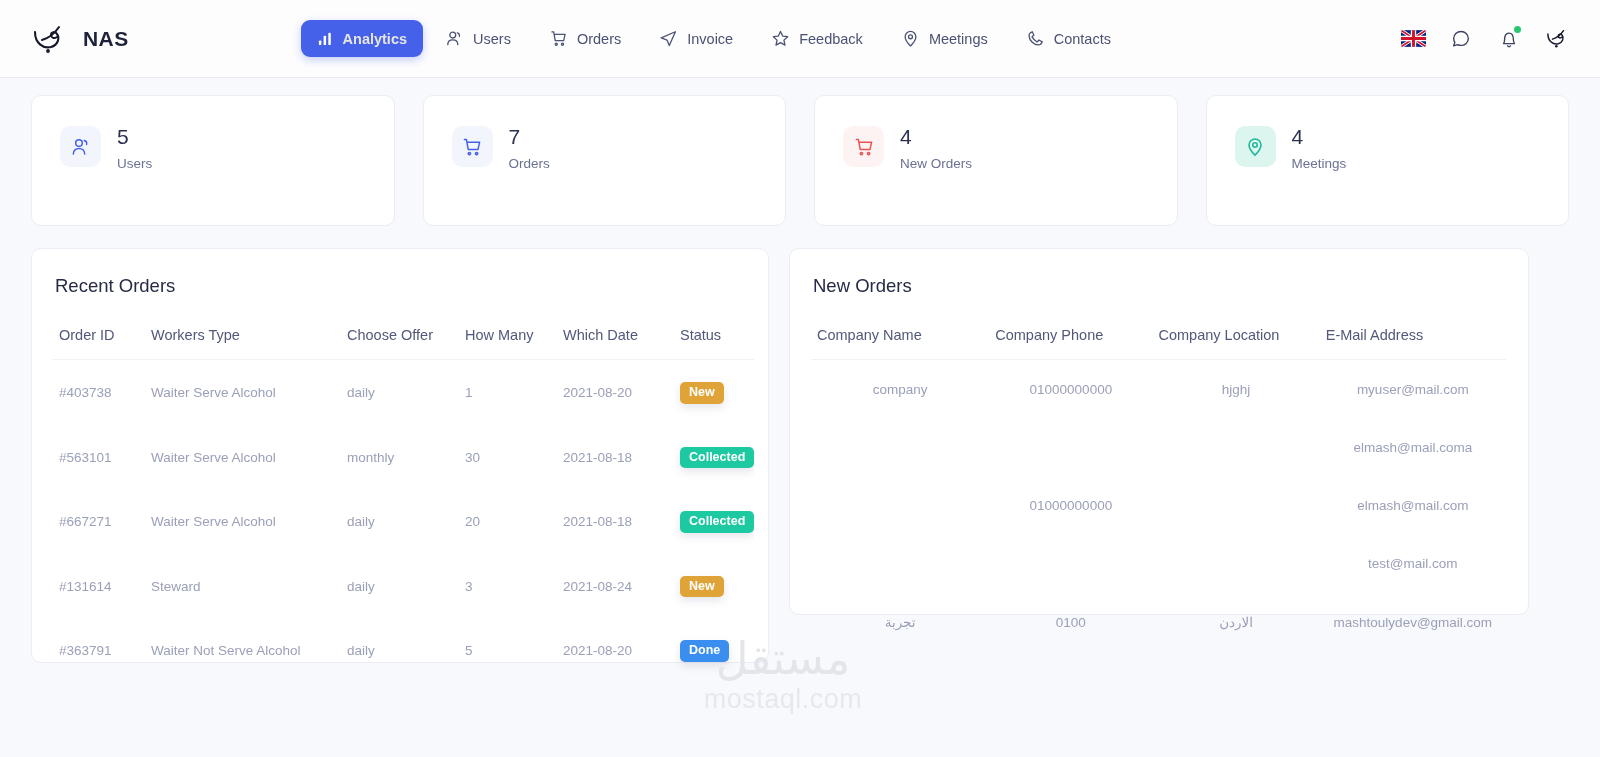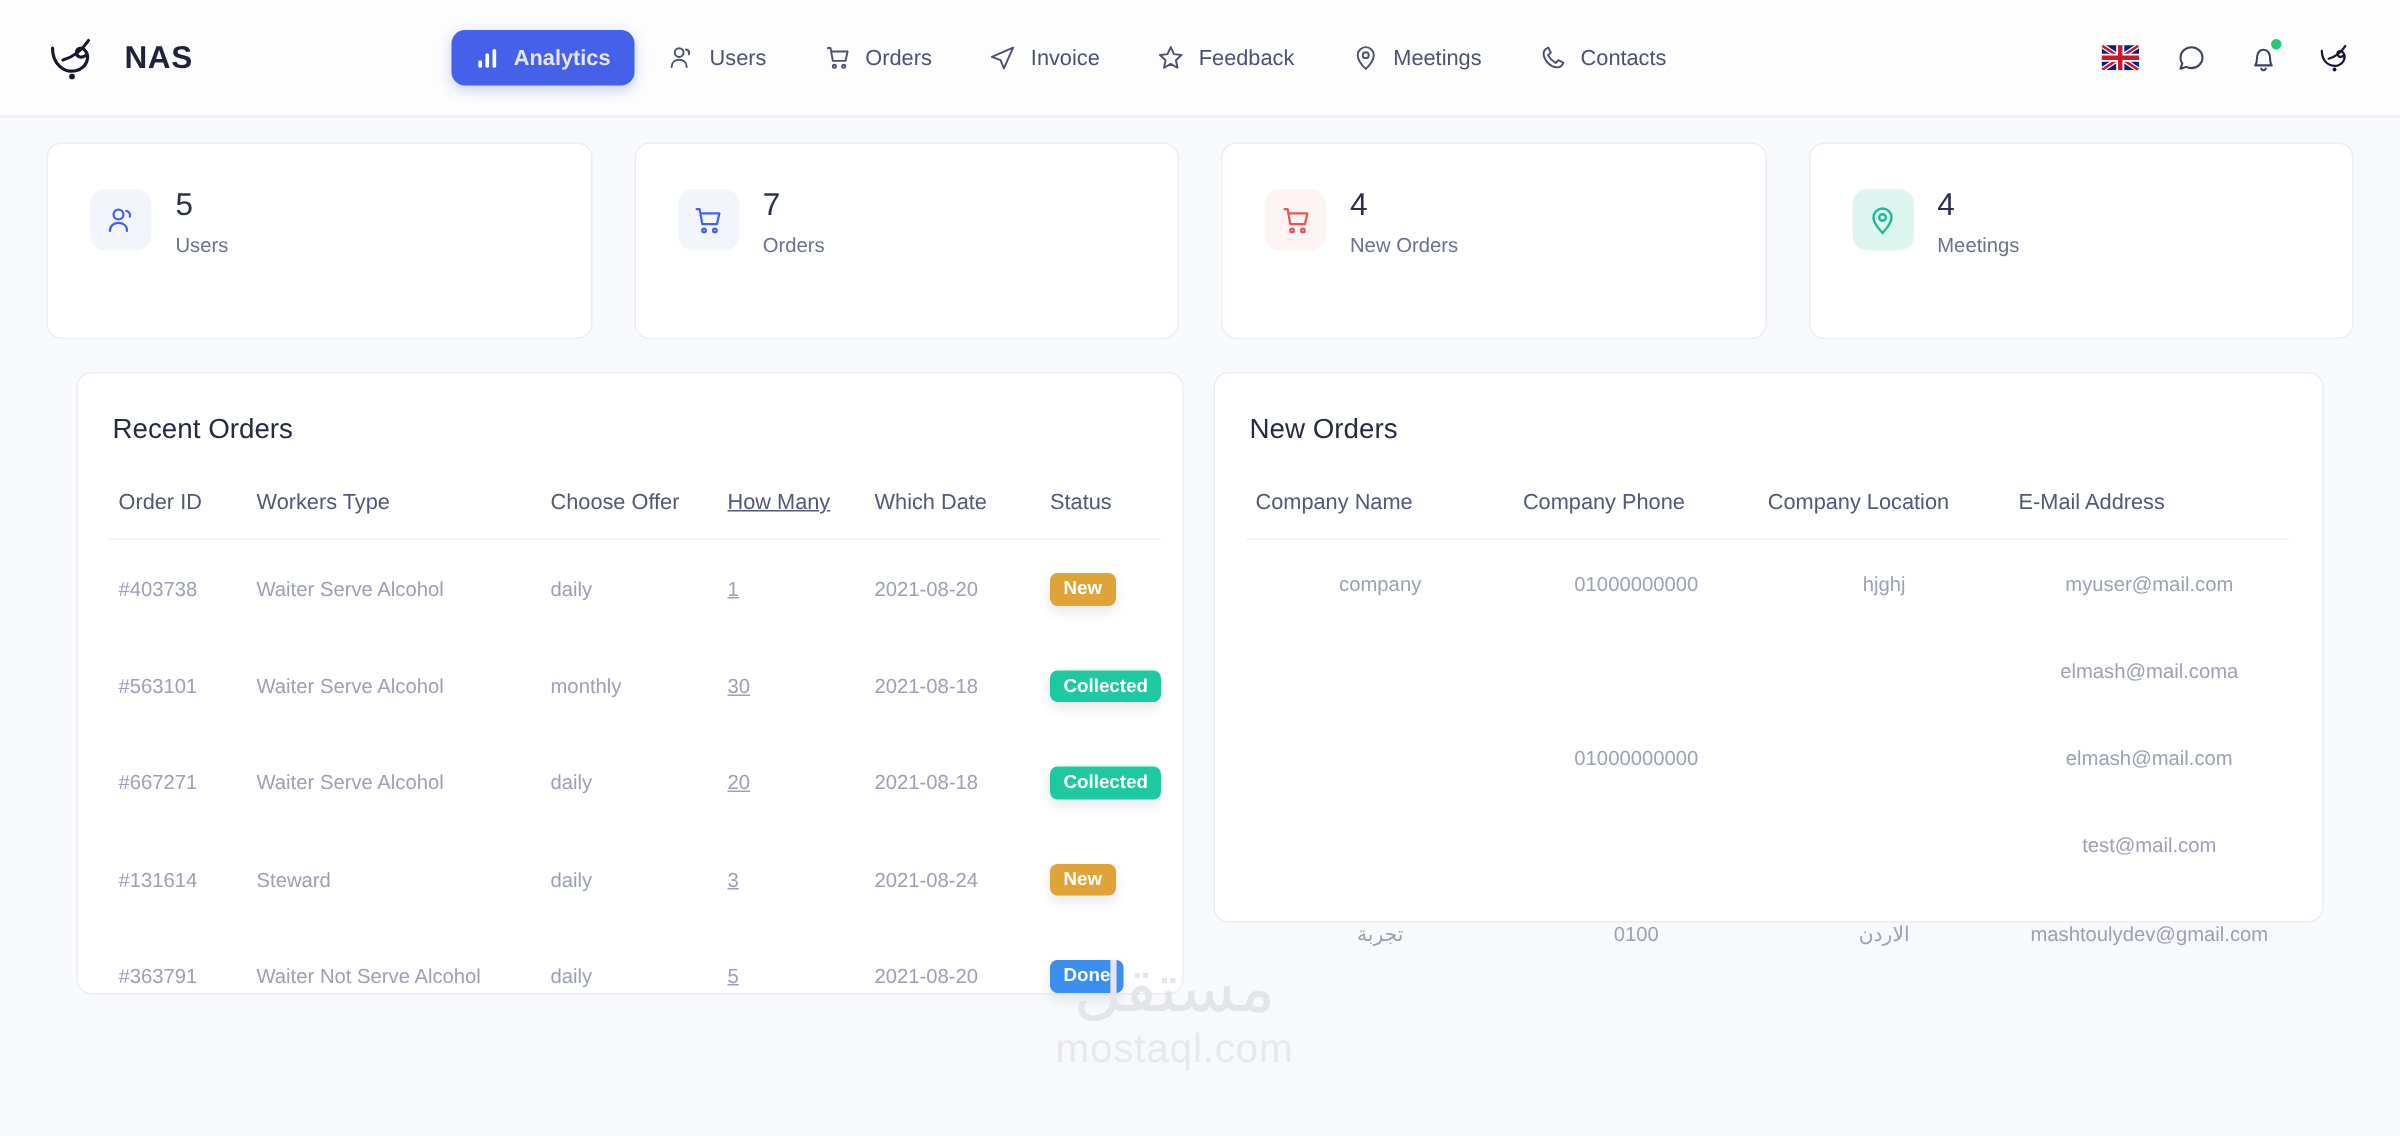--- a/index.html
+++ b/index.html
@@ -149,21 +149,20 @@
     color: #6b7191;
     margin-top: 7px;
   }
 
   
   .panels-row {
     display: flex;
     gap: 20px;
     padding: 22px 31px 0 31px;
     align-items: flex-start;
-    justify-content: center;
   }
   .panel {
     background: #ffffff;
     border: 1px solid #ebedf4;
     border-radius: 10px;
     padding: 26px 22px 24px 21px;
   }
   .panel.left  { width: 738px; height: 415px; }
   .panel.right { width: 740px; height: 367px; }
 
@@ -196,21 +195,21 @@
     white-space: nowrap;
     overflow: hidden;
   }
   .link-cell { color: #4561e9; }
   .num-dark { color: #8f95ae; }
 
   
   .c-oid    { width: 92px; }
   .c-wtype  { width: 196px; }
   .c-offer  { width: 118px; }
-  .c-many   { width: 98px; text-decoration: underline; }
+  .c-many   { width: 98px; }
   .c-date   { width: 117px; }
   .c-status { width: 80px; }
 
   
   .n-name { width: 178px; text-align: center; }
   .n-phone{ width: 163px; text-align: center; }
   .n-loc  { width: 167px; text-align: center; }
   .n-mail { width: 186px; text-align: center; }
 
   th.n-name, th.n-phone, th.n-loc, th.n-mail { text-align: center; }

